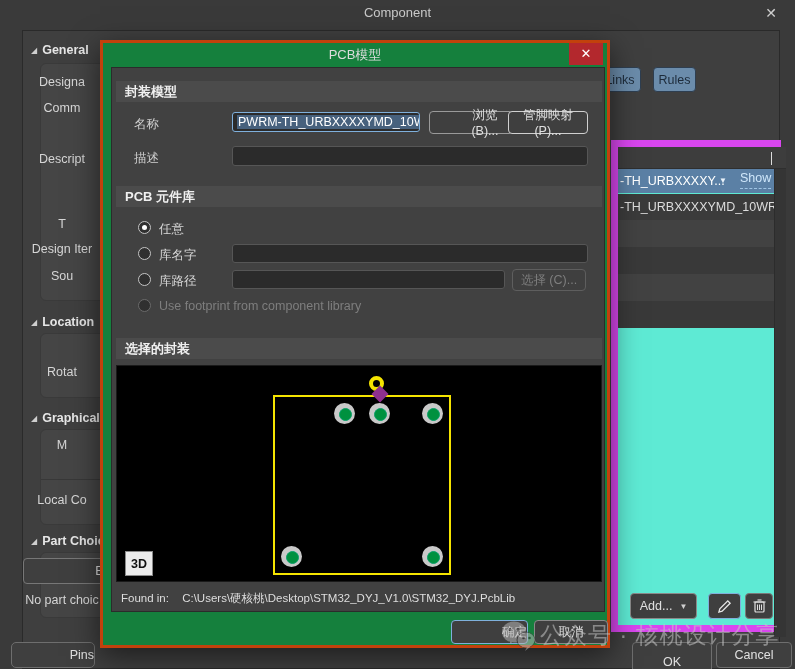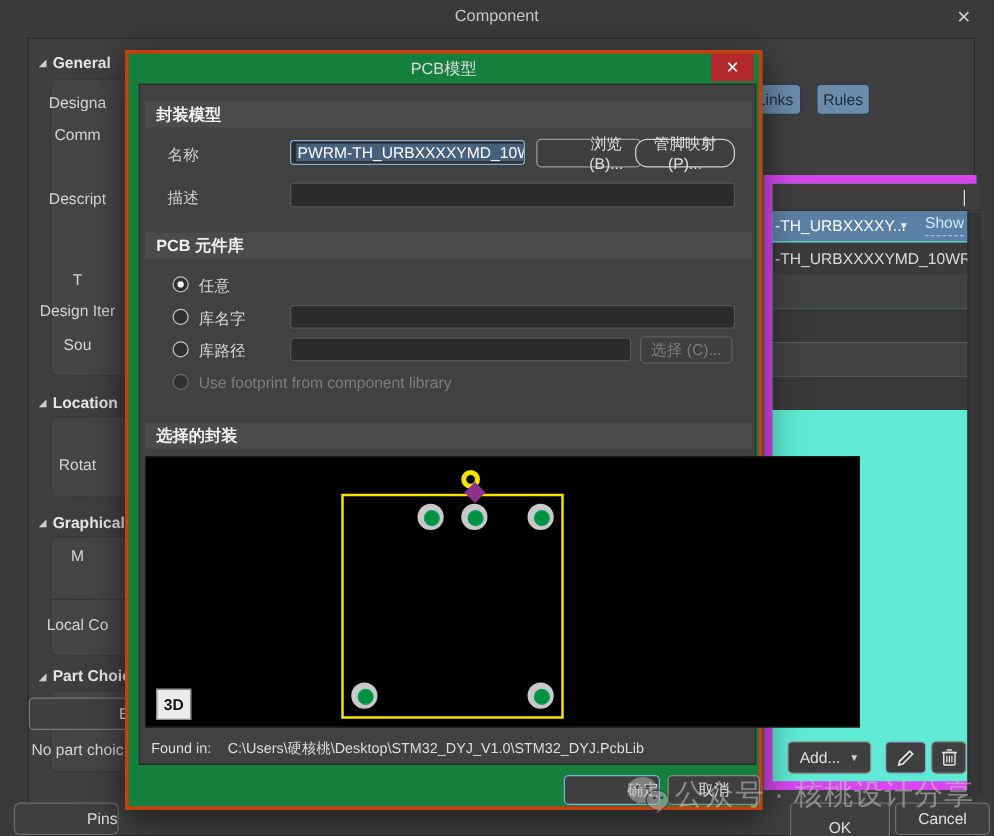--- a/index.html
+++ b/index.html
@@ -41,21 +41,21 @@
   .tinput { position:absolute; background:#2b2b2b; border:1px solid #565656; border-radius:3px; height:20px;
             line-height:18px; padding:0 4px; color:#e8e8e8; overflow:hidden; white-space:nowrap; }
   .tinput.focus { border-color:#7fb0dc; }
   .sel-text { background:#47617d; color:#ffffff; padding:0 1px; }
   .radio { position:absolute; width:13px; height:13px; border:1px solid #c4c4c4; border-radius:50%; background:#303030; }
   .radio.sel::after { content:""; position:absolute; left:3px; top:3px; width:5px; height:5px; border-radius:50%; background:#ffffff; }
   .radio.dis { border-color:#6a6a6a; }
   .rlabel { position:absolute; color:#d8d8d8; }
   .rlabel.dis { color:#7e7e7e; }
 
-  .preview { position:absolute; left:4px; top:297px; width:572px; height:217px; background:#000; border:1px solid #1a1a1a; }
+  .preview { position:absolute; left:4px; top:297px; width:486px; height:217px; background:#000; border:1px solid #1a1a1a; }
   .pad { position:absolute; width:21px; height:21px; border-radius:50%; background:#c9c9c9; }
   .pad::after { content:""; position:absolute; left:5px; top:5px; width:11px; height:11px; border-radius:50%;
                 background:#00913f; border:1px solid #0aa06a; }
   .fp-outline { position:absolute; left:156px; top:29px; width:178px; height:180px; border:2px solid #f5e400; }
   .origin-circle { position:absolute; left:252px; top:10px; width:15px; height:15px; border:4px solid #f5e400; border-radius:50%; }
   .origin-diamond { position:absolute; left:257px; top:22px; width:12px; height:12px; background:#8e2f8e; transform:rotate(45deg); }
   .btn3d { position:absolute; left:8px; top:185px; width:28px; height:25px; background:#ececec; border:1px solid #8a8a8a;
            color:#111; font-weight:bold; font-size:12.5px; display:flex; align-items:center; justify-content:center; }
 
   .foundin { position:absolute; left:9px; top:523px; font-size:11.5px; color:#dedede; white-space:nowrap; }
@@ -178,21 +178,21 @@
     <div class="frame">
 
       <div class="subhead" style="top:13px;">封装模型</div>
       <div class="flabel" style="left:22px; top:48px;">名称</div>
       <div class="tinput focus" style="left:120px; top:44px; width:188px;">
         <span class="sel-text">PWRM-TH_URBXXXXYMD_10WR3</span>
       </div>
       <div class="btn" style="left:317px; top:43px; width:84px; height:23px; position:absolute; border-color:#9a9a9a;padding-left:28px;">
         <span>浏览 (B)...</span>
       </div>
-      <div class="btn" style="left:396px; top:43px; width:80px; height:23px; position:absolute; border-color:#d0d0d0;border-radius:10px;">
+      <div class="btn" style="left:396px; top:43px; width:80px; height:23px; position:absolute; border-color:#d0d0d0;">
         <span>管脚映射 (P)...</span>
       </div>
       <div class="flabel" style="left:22px; top:82px;">描述</div>
       <div class="tinput" style="left:120px; top:78px; width:356px;"></div>
 
       <div class="subhead" style="top:118px;">PCB 元件库</div>
       <div class="radio sel" style="left:26px; top:153px;"></div>
       <div class="rlabel" style="left:47px; top:153px;">任意</div>
       <div class="radio" style="left:26px; top:179px;"></div>
       <div class="rlabel" style="left:47px; top:179px;">库名字</div>

